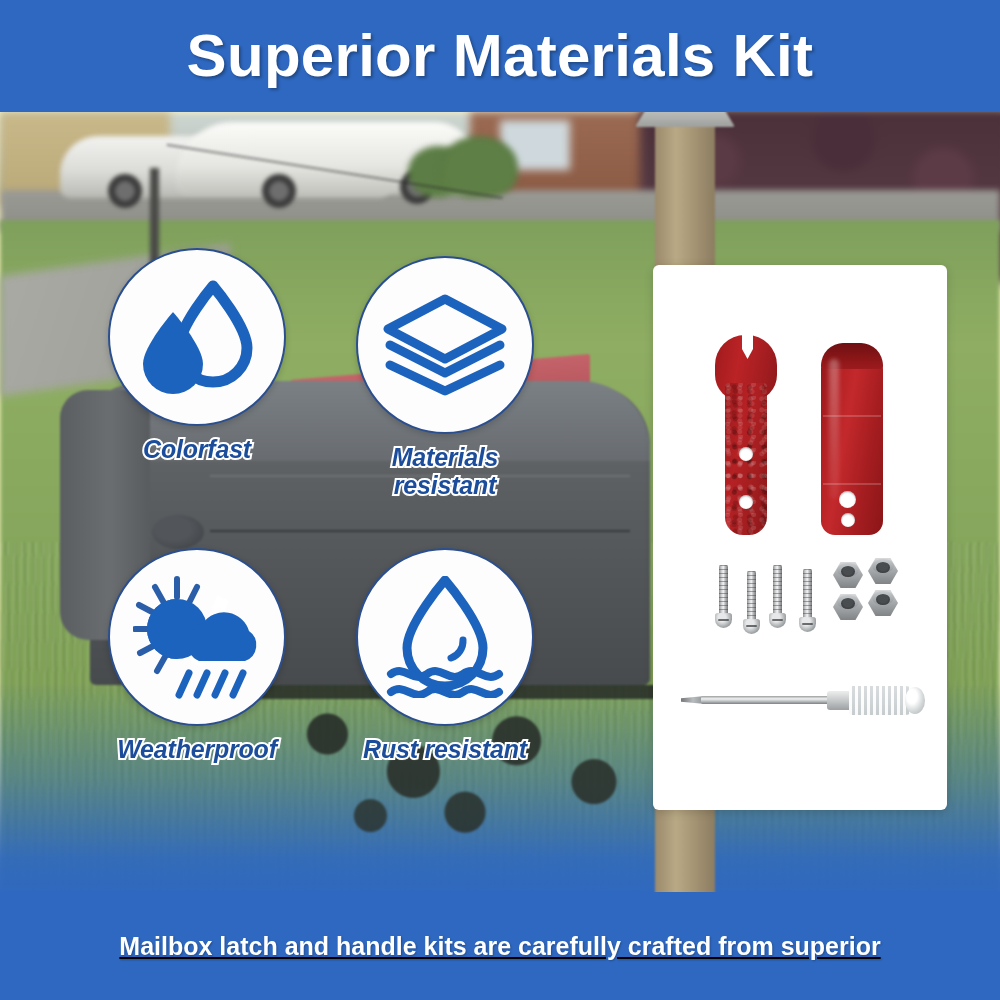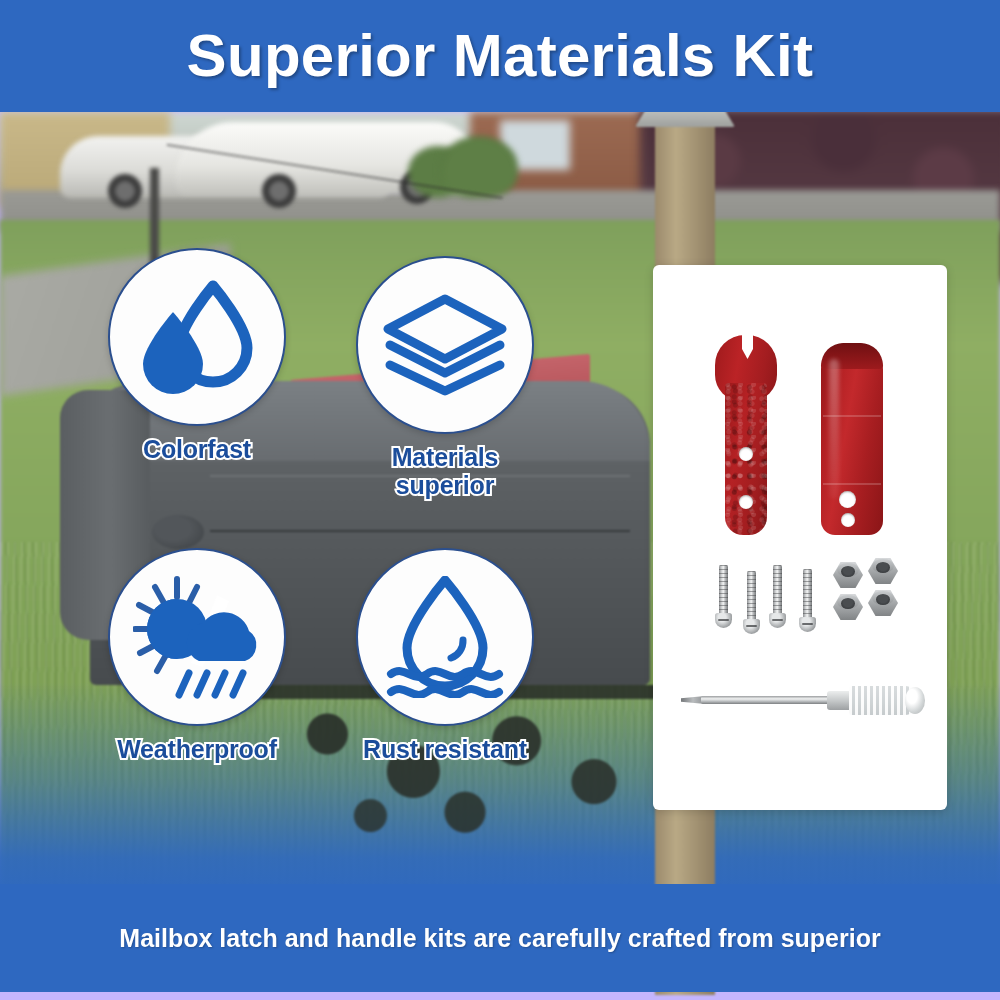--- a/index.html
+++ b/index.html
@@ -8,21 +8,21 @@
     background: #ffffff;
   }
   body {
     font-family: "Liberation Sans", sans-serif;
   }
   #page {
     position: relative;
     width: 1000px;
     height: 1000px;
     overflow: hidden;
-    background: #c4b5fd;
+    background: #fef9c3;
   }
 
   
   .bg-photo {
     position: absolute;
     left: 0; top: 112px;
     width: 1000px; height: 790px;
     overflow: hidden;
   }
   .bg-sky {
@@ -201,21 +201,21 @@
   }
 
   
   .band {
     position:absolute; left:0; width:1000px;
     background:#2e68c0;
     display:flex; align-items:center; justify-content:center;
     text-align:center;
   }
   .band-top { top:0; height:112px; }
-  .band-bottom { bottom:8px; height:108px; flex-direction:column; }
+  .band-bottom { bottom:0; height:108px; flex-direction:column;text-decoration:underline; }
 
   .title {
     color:#ffffff;
     font-size:60px;
     font-weight:bold;
     letter-spacing:.3px;
     text-shadow: 2px 2px 3px rgba(0,0,0,.30);
     white-space:nowrap;
     line-height:1;
   }
@@ -225,21 +225,21 @@
     font-weight:bold;
     line-height:1.38;
     width:900px;
     text-shadow: 1px 1px 2px rgba(0,0,0,.25);
   }
 
   
   .features {
     position:absolute;
     left:88px; top:248px;
-    width:480px; height:560px;
+    width:480px; height:560px;font-style:italic;
   }
   .feature {
     position:absolute;
     width:218px;
     text-align:center;
   }
   .f-tl { left:0;    top:0;   }
   .f-tr { left:248px; top:8px; }
   .f-bl { left:0;    top:300px; }
   .f-br { left:248px; top:300px; }
@@ -480,21 +480,21 @@
         <span>
           <svg width="126" height="104" viewBox="0 0 126 104">
             <path d="M63 6 L120 36 L63 66 L6 36 Z" fill="none" stroke="#1c63bd" stroke-width="9" stroke-linejoin="round"></path>
             <path d="M8 52 L63 80 L118 52" fill="none" stroke="#1c63bd" stroke-width="9" stroke-linejoin="round" stroke-linecap="round"></path>
             <path d="M8 72 L63 98 L118 72" fill="none" stroke="#1c63bd" stroke-width="9" stroke-linejoin="round" stroke-linecap="round"></path>
           </svg>
         </span>
       </div>
       <div class="f-label">
         <span>Materials</span><br>
-        <span>superior</span>
+        <span>resistant</span>
       </div>
     </div>
 
     <div class="feature f-bl">
       <div class="circle">
         <span>
           <svg width="128" height="124" viewBox="0 0 128 124">
             <g stroke="#2a5ea8" stroke-width="6" stroke-linecap="round">
               <line x1="44" y1="4" x2="44" y2="22"></line>
               <line x1="22" y1="12" x2="31" y2="28"></line>

